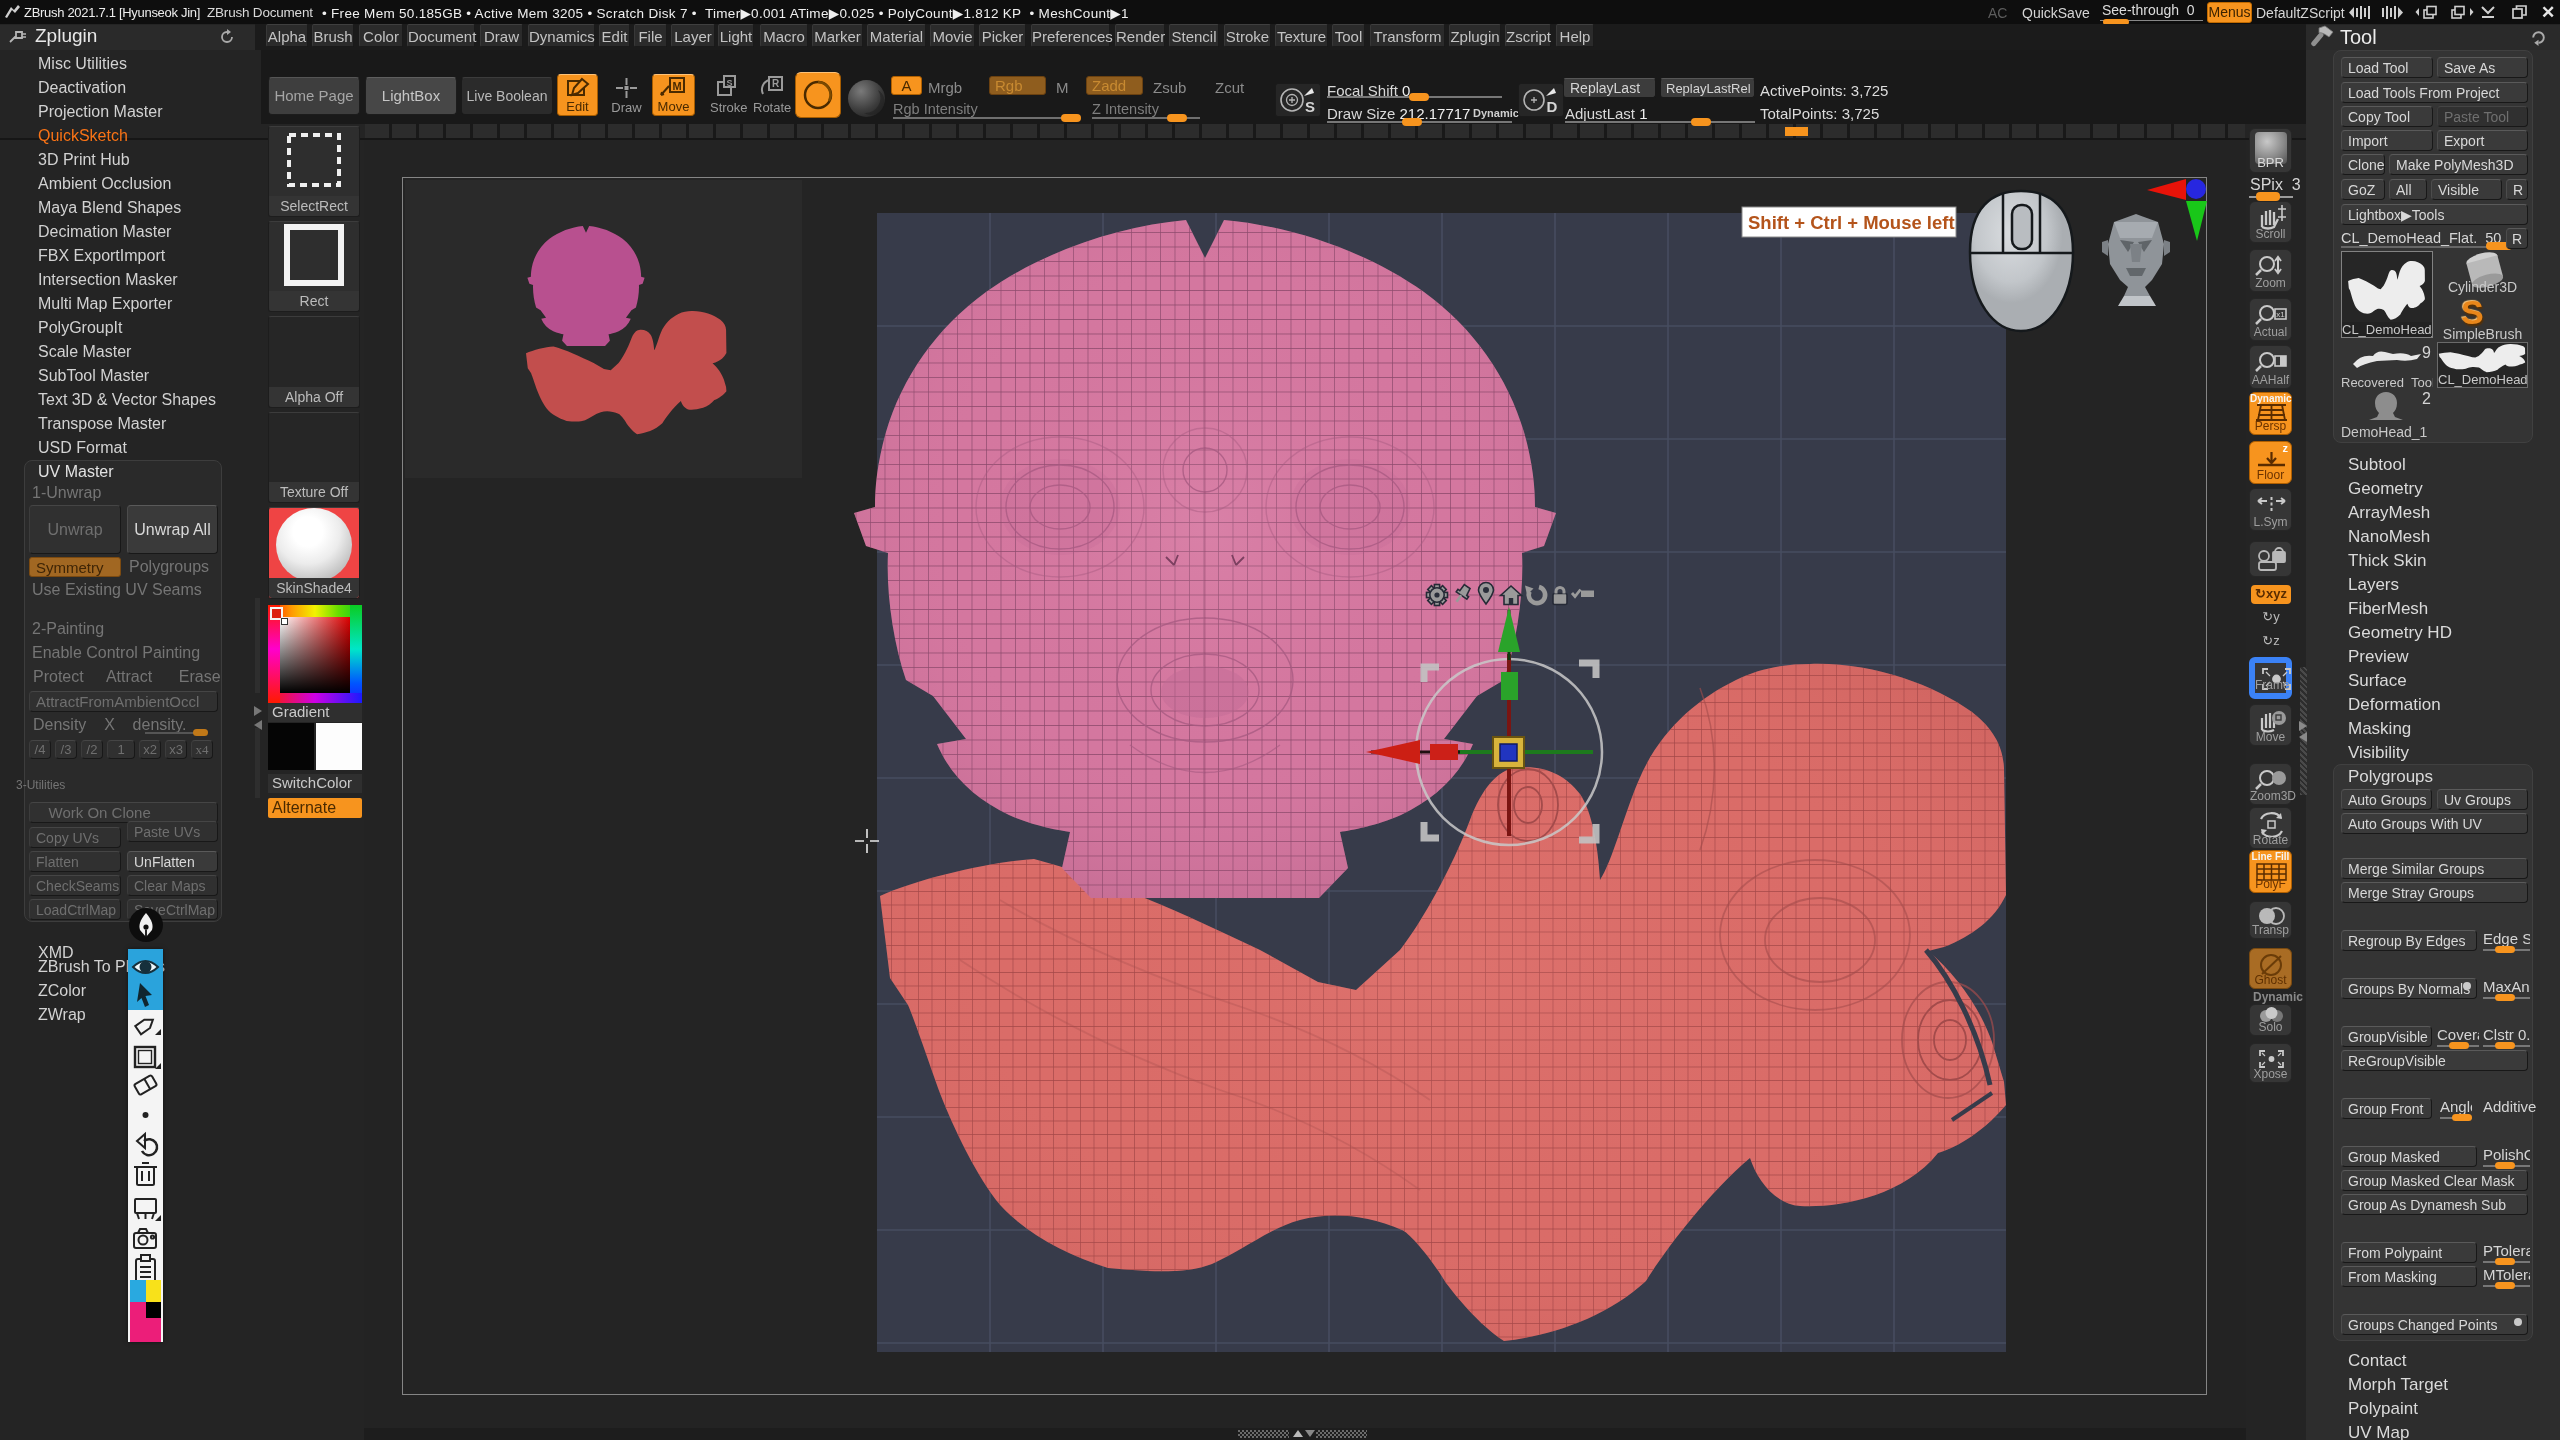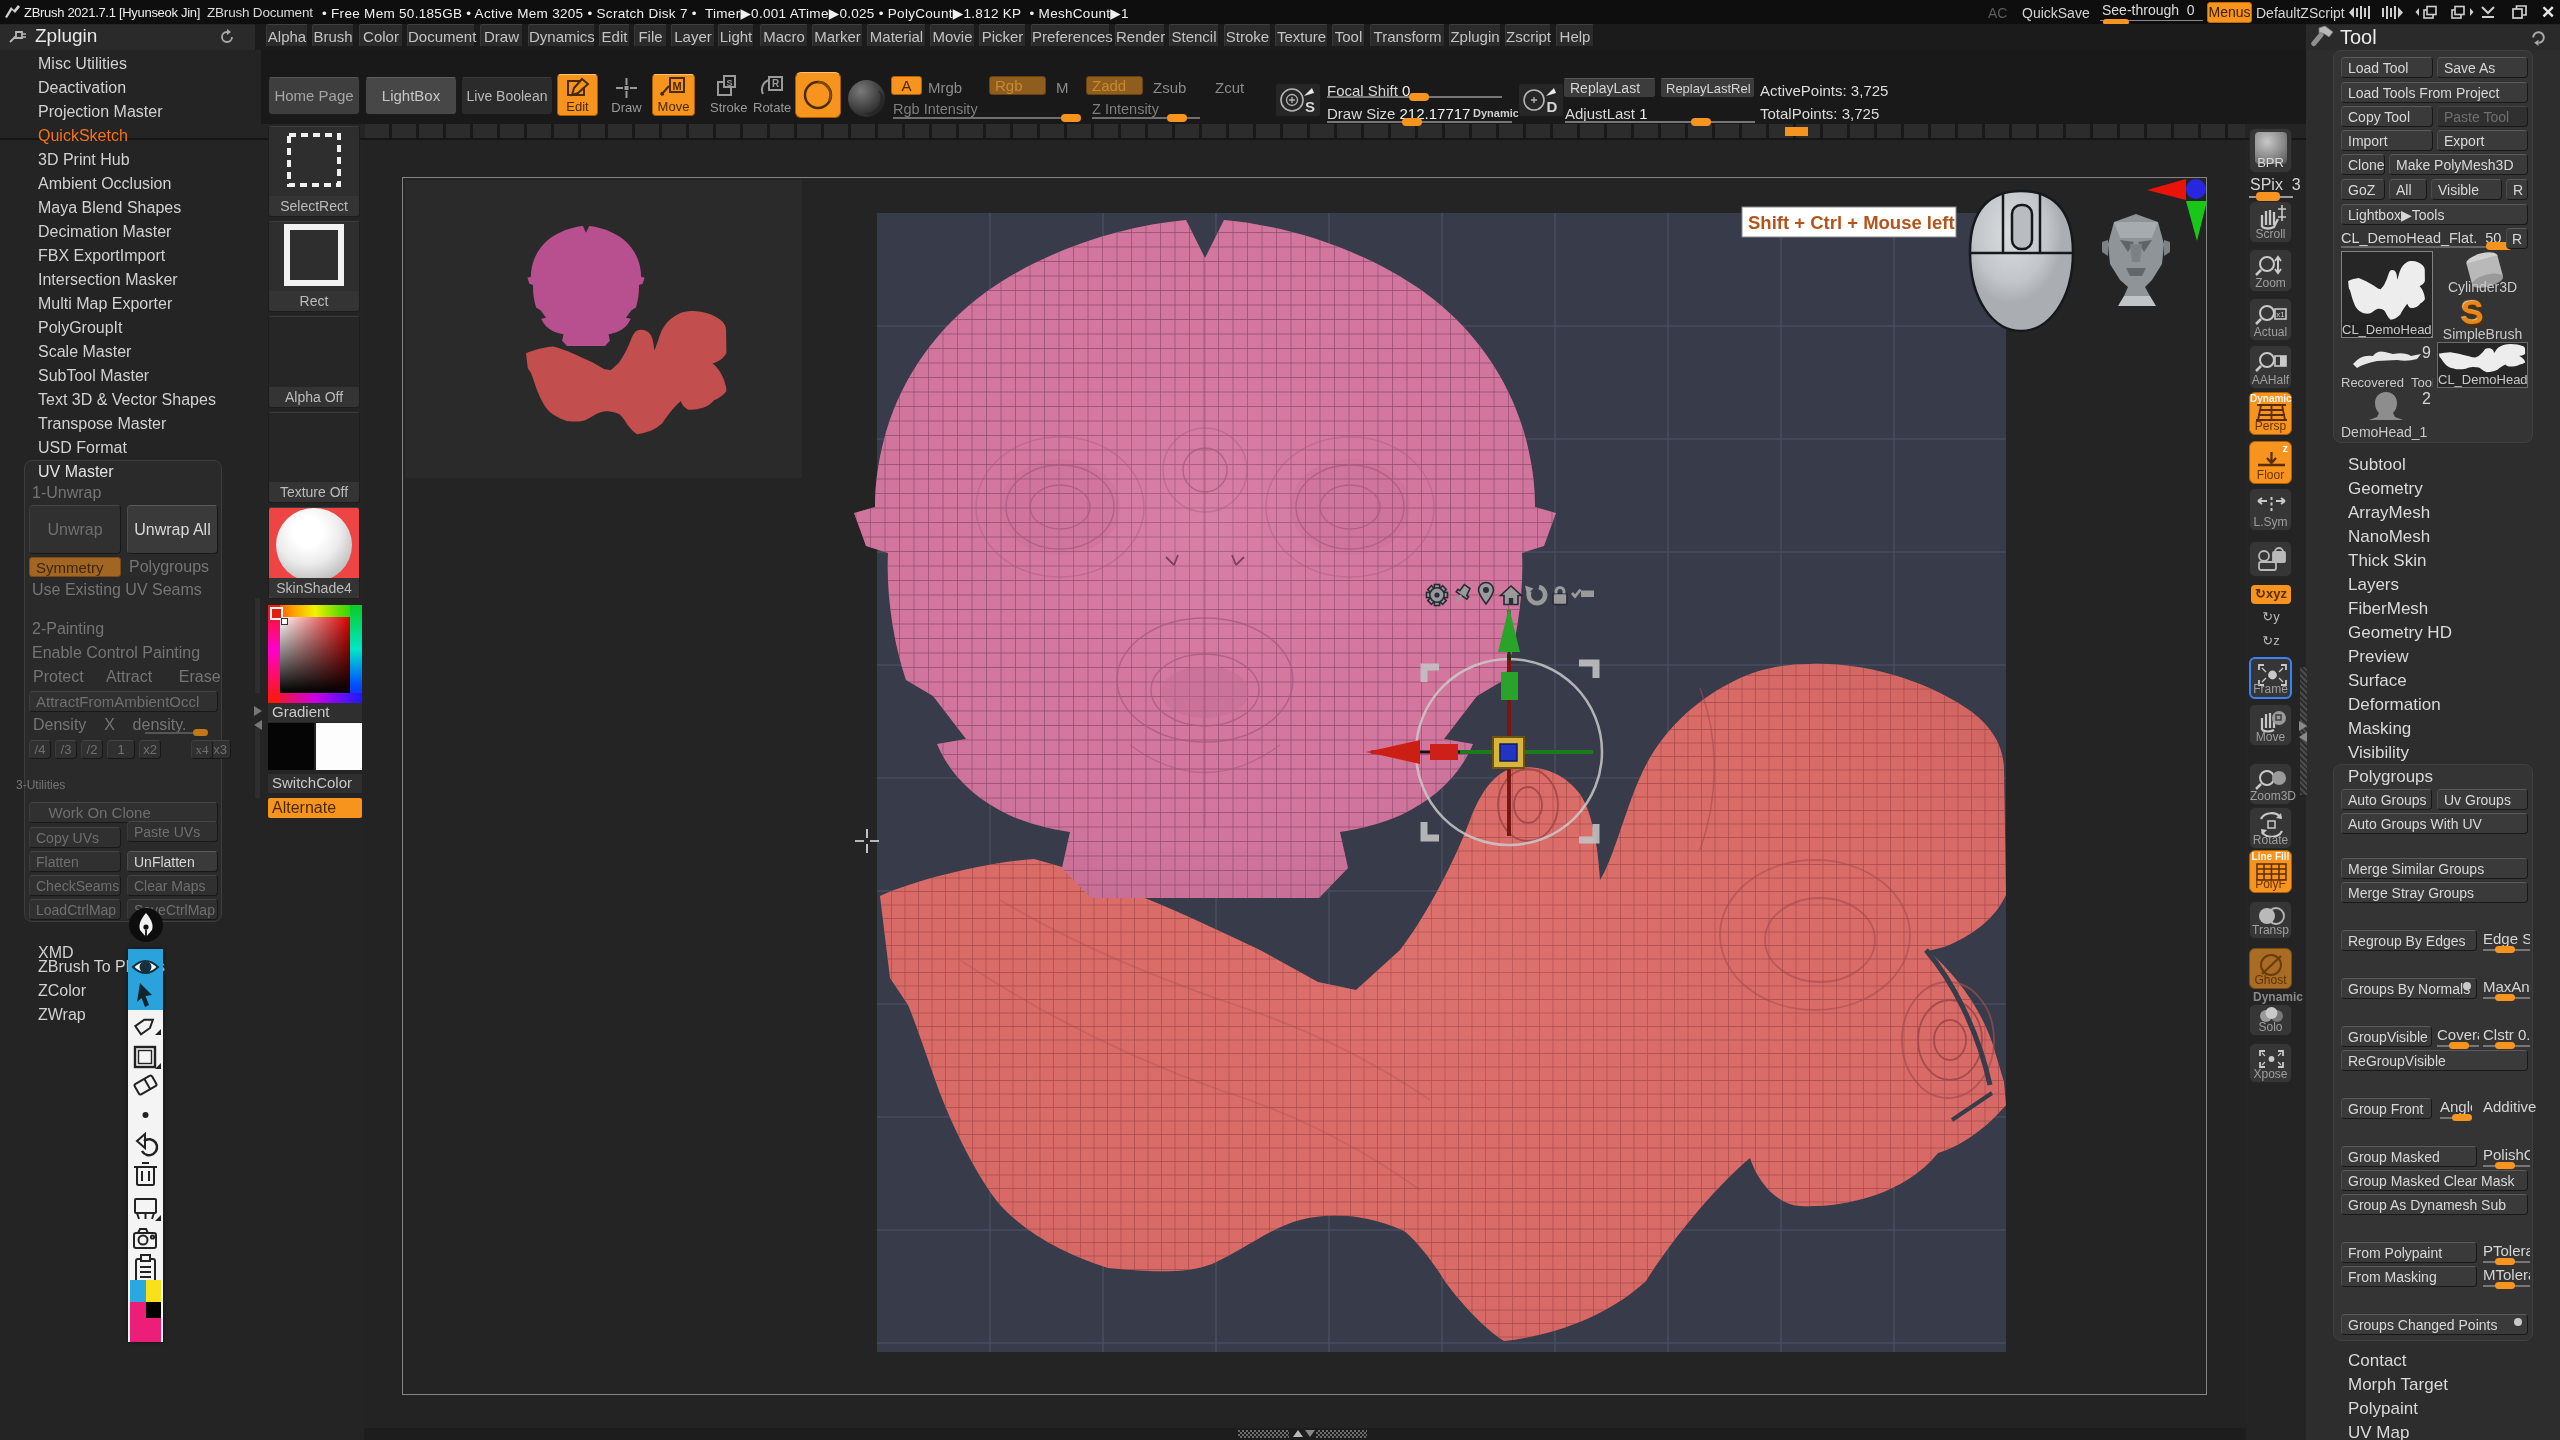--- a/index.html
+++ b/index.html
@@ -254,21 +254,21 @@
 <div class="lab" style="left:33px;top:668px;font-size:16px;color:#757575;">Protect&nbsp;&nbsp;&nbsp;&nbsp;&nbsp;Attract&nbsp;&nbsp;&nbsp;&nbsp;&nbsp;&nbsp;Erase</div>
 <div class="pbtn dim" style="left:29px;top:691px;width:189px;height:21px;font-size:15px;">AttractFromAmbientOccl</div>
 <div class="lab" style="left:33px;top:716px;font-size:16px;color:#757575;">Density&nbsp;&nbsp;&nbsp;&nbsp;X&nbsp;&nbsp;&nbsp;&nbsp;density.</div>
 <div class="slider-track" style="left:145px;top:732px;width:62px;background:#555;"></div>
 <div class="slider-knob" style="left:193px;top:729px;width:15px;height:7px;background:#c07818;"></div>
 <div class="pbtn dim ctr" style="left:29px;top:740px;width:22px;height:19px;font-size:13px;">/4</div>
 <div class="pbtn dim ctr" style="left:55px;top:740px;width:22px;height:19px;font-size:13px;">/3</div>
 <div class="pbtn dim ctr" style="left:81px;top:740px;width:22px;height:19px;font-size:13px;">/2</div>
 <div class="pbtn dim ctr" style="left:107px;top:740px;width:28px;height:19px;font-size:13px;">1</div>
 <div class="pbtn dim ctr" style="left:139px;top:740px;width:22px;height:19px;font-size:13px;">x2</div>
-<div class="pbtn dim ctr" style="left:165px;top:740px;width:22px;height:19px;font-size:13px;margin-left:44px;">x3</div>
+<div class="pbtn dim ctr" style="left:165px;top:740px;width:22px;height:19px;font-size:13px;">x3</div>
 <div class="pbtn dim ctr" style="left:191px;top:740px;width:22px;height:19px;font-size:13px;font-family:Liberation Serif, serif;">x4</div>
 <div class="lab" style="left:16px;top:778px;font-size:12px;color:#757575;">3-Utilities</div>
 <div class="pbtn dim" style="left:29px;top:802px;width:189px;height:21px;font-size:15px;">&nbsp;&nbsp;&nbsp;Work On Clone</div>
 <div class="pbtn dim" style="left:29px;top:827px;width:92px;height:21px;font-size:14px;">Copy UVs</div>
 <div class="pbtn dim" style="left:127px;top:813px;width:91px;height:21px;font-size:14px;margin-top:8px;">Paste UVs</div>
 <div class="pbtn dim" style="left:29px;top:851px;width:92px;height:21px;font-size:14px;">Flatten</div>
 <div class="pbtn" style="left:127px;top:851px;width:91px;height:21px;font-size:14px;">UnFlatten</div>
 <div class="pbtn dim" style="left:29px;top:875px;width:92px;height:21px;font-size:14px;">CheckSeams</div>
 <div class="pbtn dim" style="left:127px;top:875px;width:91px;height:21px;font-size:14px;">Clear Maps</div>
 <div class="pbtn dim" style="left:29px;top:899px;width:92px;height:21px;font-size:14px;">LoadCtrlMap</div>
@@ -722,21 +722,21 @@
           <circle cx="10" cy="10" r="5"></circle>
           <rect x="5" y="16" width="17" height="8" rx="2"></rect>
           <rect x="19" y="6" width="12" height="10" rx="1" fill="#b9b9b9"></rect>
           <path d="M21 6 a4 4 0 0 1 8 0"></path>
         </g>
       </svg>
     </div>
 <div class="abs" style="left:2251px;top:585px;width:40px;height:19px;background:#f7941e;border-radius:4px;color:#5a2c00;font-size:13px;font-weight:bold;text-align:center;line-height:18px;">↻xyz</div>
 <div class="abs" style="left:2258px;top:609px;width:26px;height:17px;color:#b9b9b9;font-size:13px;text-align:center;">↻y</div>
 <div class="abs" style="left:2258px;top:633px;width:26px;height:17px;color:#b9b9b9;font-size:13px;text-align:center;">↻z</div>
-<div class="abs" style="left:2249px;top:657px;width:43px;height:42px;background:#363636;border:2px solid #3b82f6;border-radius:6px;box-sizing:border-box;">
+<div class="abs" style="left:2249px;top:657px;width:43px;height:42px;background:#363636;border:6px solid #3b82f6;border-radius:6px;box-sizing:border-box;">
       <svg style="position:absolute;left:6px;top:4px;" width="31" height="24" viewBox="0 0 31 24">
         <g stroke="#c9c9c9" stroke-width="1.8" fill="none">
           <path d="M2 7 V2 H7 M24 2 H29 V7 M2 17 V22 H7 M24 22 H29 V17"></path>
           <circle cx="15.5" cy="12" r="3.5" fill="#c9c9c9"></circle>
           <path d="M5 5 l4 4 M26 5 l-4 4 M5 19 l4 -4 M26 19 l-4 -4" stroke-width="1.3"></path>
         </g>
       </svg>
       <div style="position:absolute;bottom:1px;width:100%;text-align:center;font-size:12px;color:#9f9f9f;">Frame</div>
     </div>
 <div class="abs" style="left:2249px;top:704px;width:43px;height:42px;background:#363636;border:1px solid #262626;border-radius:6px;box-sizing:border-box;">

